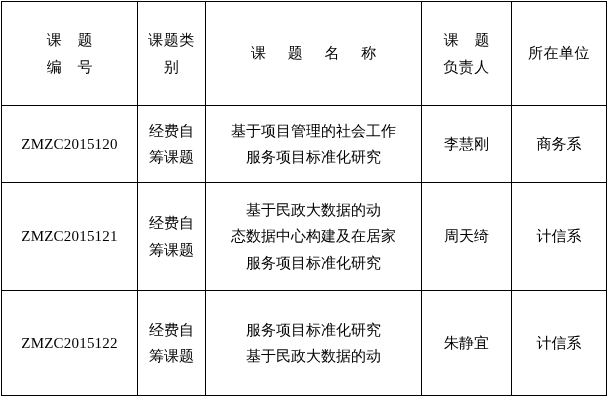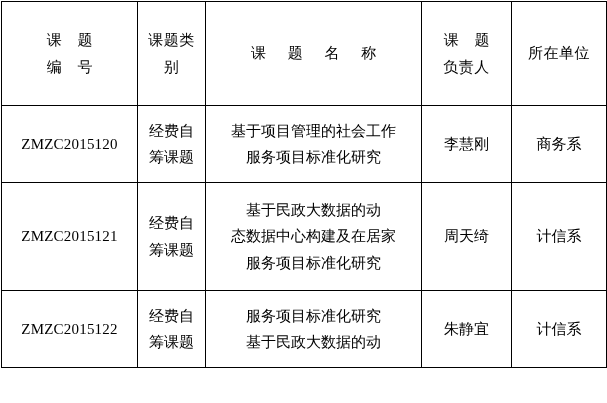--- a/index.html
+++ b/index.html
@@ -65,21 +65,21 @@
     display: block;
     white-space: nowrap;
   }
   .code-cell {
     font-size: 14px;
     letter-spacing: 0.2px;
   }
   .row-h1 { height: 104px; }
   .row-h2 { height: 77px; }
   .row-h3 { height: 108px; }
-  .row-h4 { height: 77px; }
+  .row-h4 { height: 105px; }
   .nowrap { white-space: nowrap; }
 </style>
 </head>
 <body>
 
 <div class="page">
   <table class="research-table">
     <colgroup>
       <col class="c-code">
       <col class="c-type">

